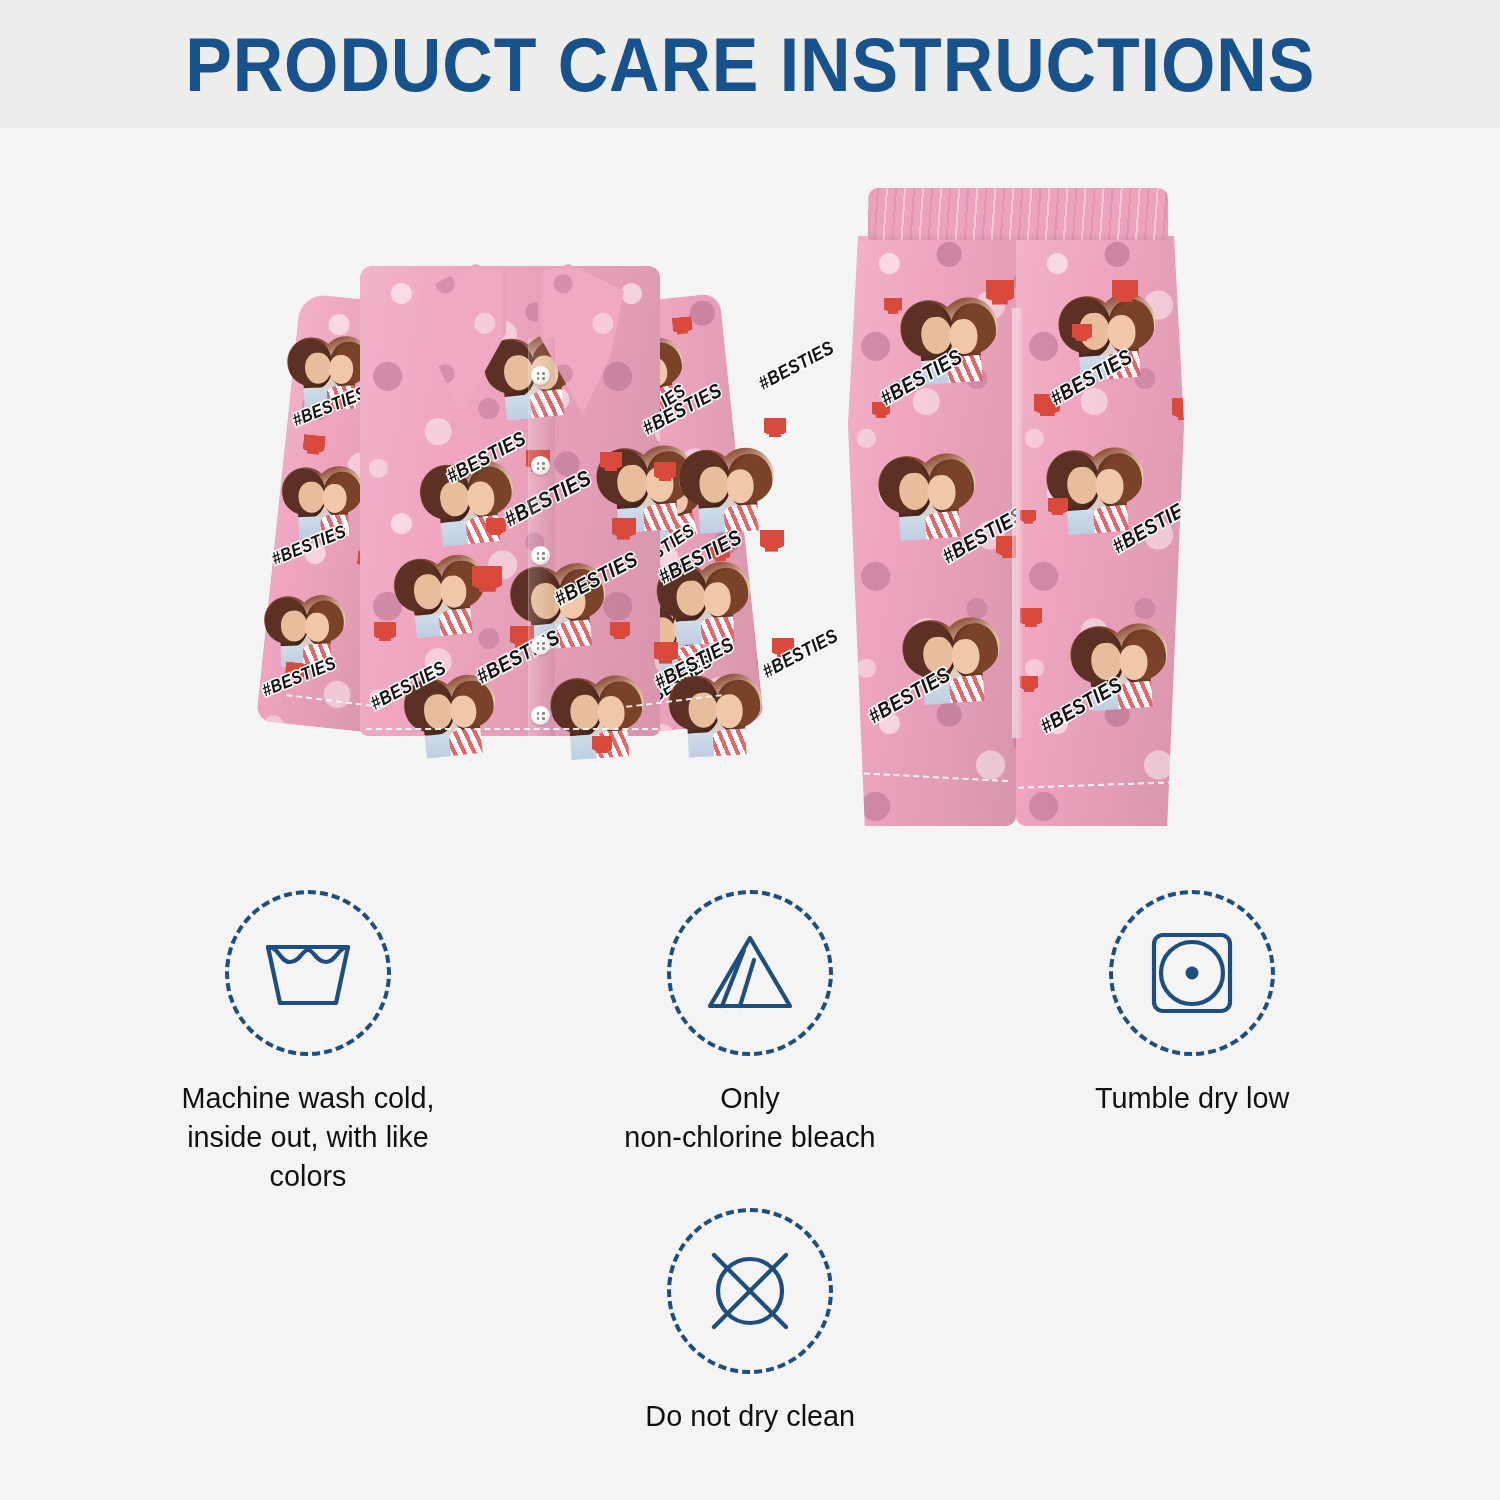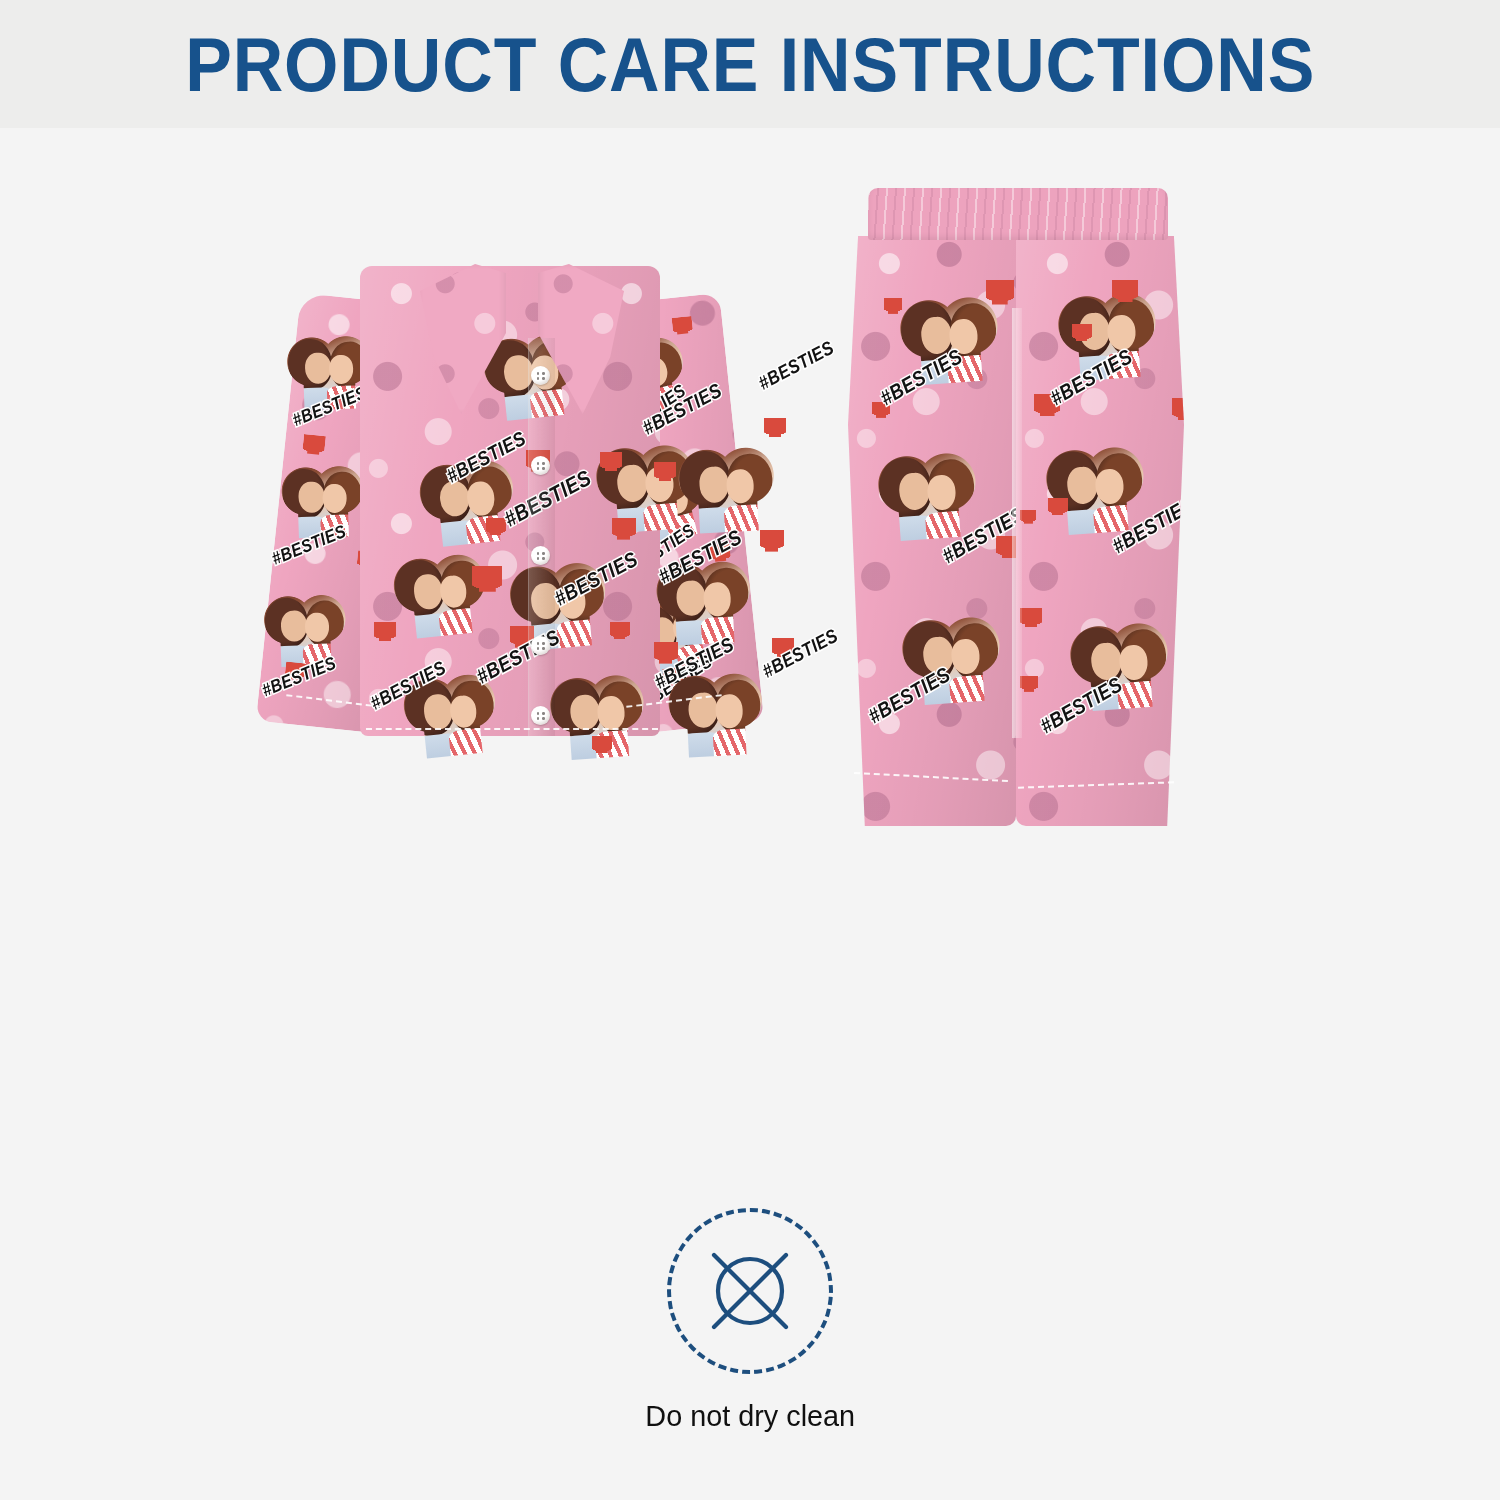--- a/index.html
+++ b/index.html
@@ -546,22 +546,53 @@
     <div id="waistband"></div>
     <div class="hem-stitch" style="left:34px;top:588px;width:154px;transform:rotate(3deg)"></div>
     <div class="hem-stitch" style="left:198px;top:596px;width:156px;transform:rotate(-2deg)"></div>
   </div>
 </div>
 
 <div id="care-rows">
 
   <div class="care-row" id="care-row-1">
 
-
-
+    <div class="care-item">
+      <div class="icon-circle">
+        <svg width="92" height="76" viewBox="0 0 92 76" fill="none" stroke="#1d4e7e" stroke-width="4.2" stroke-linecap="round" stroke-linejoin="round">
+          <path d="M6 12 H86 L74 68 H18 Z"></path>
+          <path d="M6 12 C17 12 18 27 28 27 C38 27 40 15 46 15 C52 15 54 27 64 27 C74 27 76 12 86 12"></path>
+        </svg>
+      </div>
+      <div class="care-label" style="white-space:pre-line">Machine wash cold,
+inside out, with like colors</div>
+    </div>
+
+    <div class="care-item">
+      <div class="icon-circle">
+        <svg width="92" height="82" viewBox="0 0 92 82" fill="none" stroke="#1d4e7e" stroke-width="4.2" stroke-linecap="round" stroke-linejoin="round">
+          <path d="M46 6 L86 74 H6 Z"></path>
+          <path d="M40 18 L18 74"></path>
+          <path d="M50 28 L36 74"></path>
+        </svg>
+      </div>
+      <div class="care-label" style="white-space:pre-line">Only
+non-chlorine bleach</div>
+    </div>
+
+    <div class="care-item">
+      <div class="icon-circle">
+        <svg width="86" height="86" viewBox="0 0 86 86" fill="none" stroke="#1d4e7e" stroke-width="4.2" stroke-linecap="round" stroke-linejoin="round">
+          <rect x="5" y="5" width="76" height="76" rx="9"></rect>
+          <circle cx="43" cy="43" r="31"></circle>
+          <circle cx="43" cy="43" r="6.5" fill="#1d4e7e" stroke="none"></circle>
+        </svg>
+      </div>
+      <div class="care-label" style="white-space:pre-line">Tumble dry low</div>
+    </div>
 
   </div>
 
   <div class="care-row" id="care-row-2">
 
 
     <div class="care-item">
       <div class="icon-circle">
         <svg width="92" height="92" viewBox="0 0 92 92" fill="none" stroke="#1d4e7e" stroke-width="4.2" stroke-linecap="round" stroke-linejoin="round">
           <circle cx="46" cy="46" r="32"></circle>

